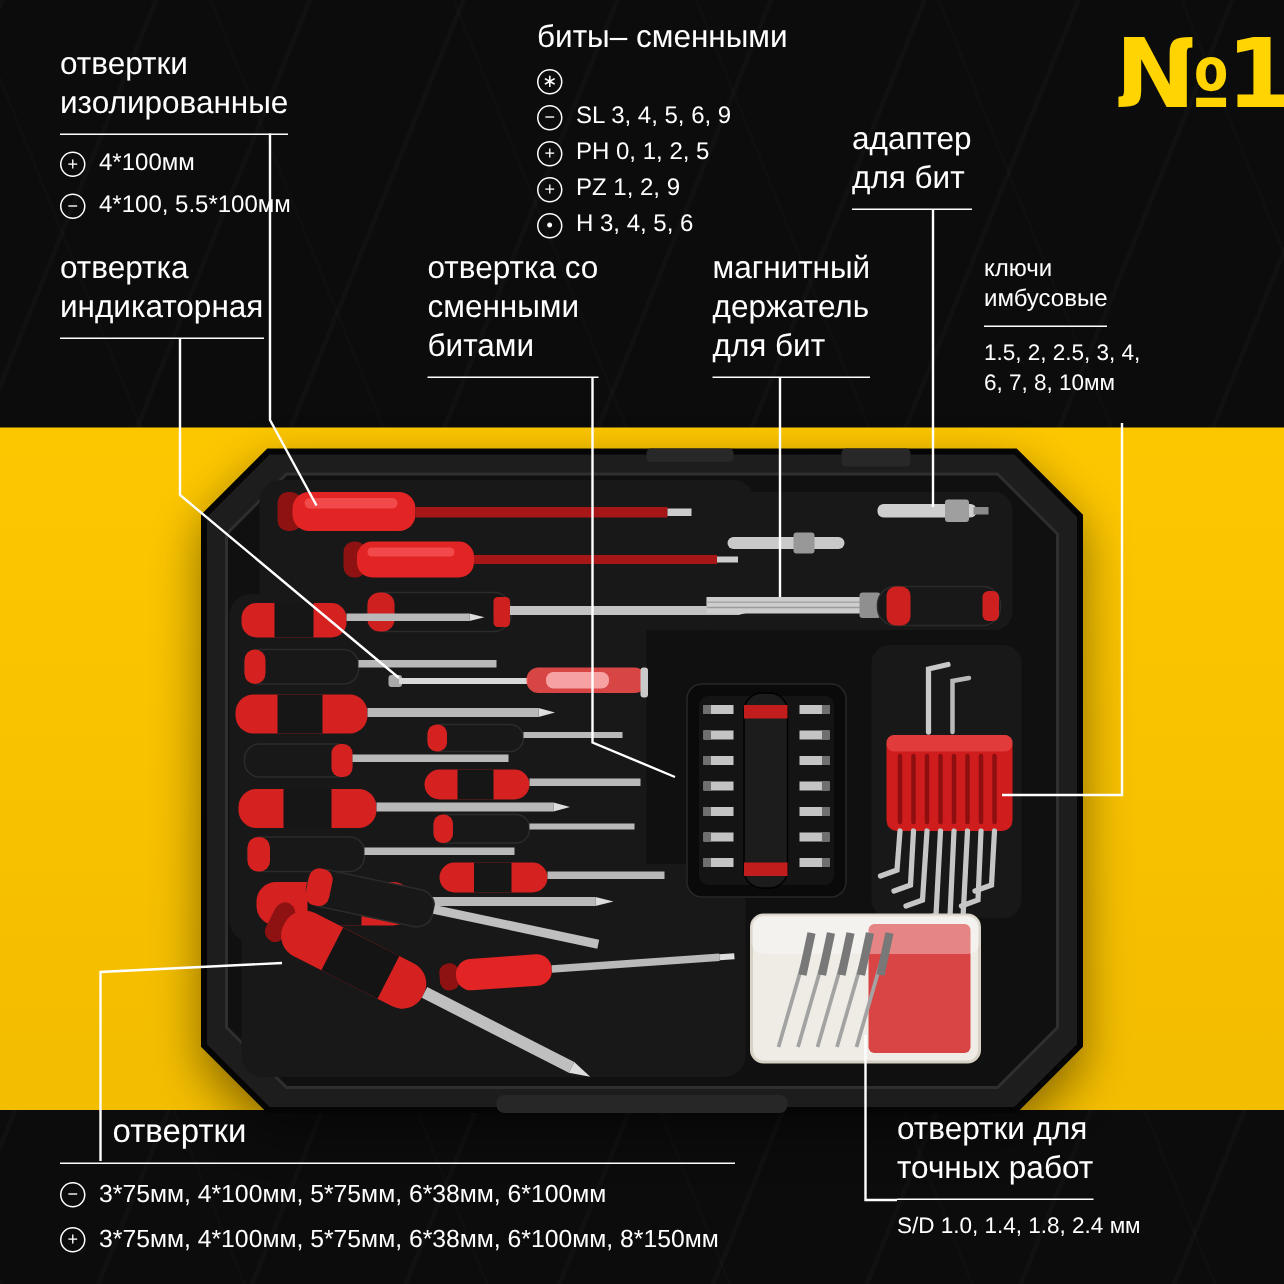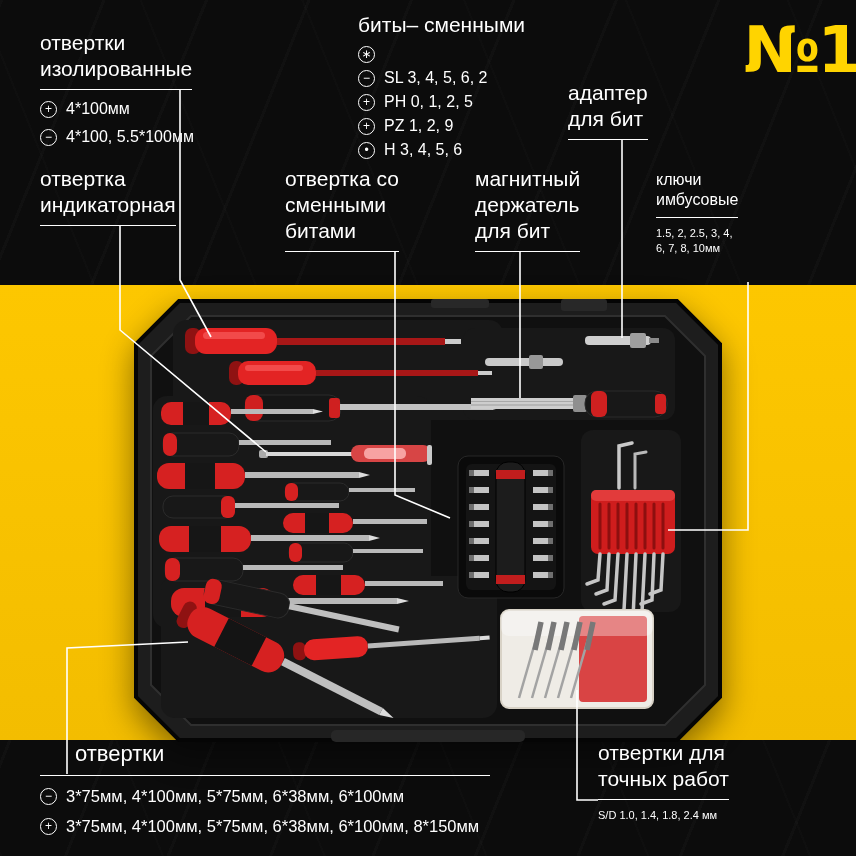--- a/index.html
+++ b/index.html
@@ -34,21 +34,21 @@
   .lbl-bits .spec-row { margin-top:6px; }
   .lbl-logo { right:42px; top:18px; font-family:"DejaVu Sans", sans-serif;
               font-size:64px; font-weight:bold; letter-spacing:-3px;
               color:var(--logo-yellow,#ffd400); line-height:1; }
   .lbl-adapter { left:568px; top:80px; }
   .lbl-indicator { left:40px; top:166px; }
   .lbl-interch { left:285px; top:166px; }
   .lbl-magnetic { left:475px; top:166px; }
   .lbl-hex { left:656px; top:170px; }
   .lbl-hex .title { font-size:16px; }
-  .sizes { font-size:11px; line-height:1.38; margin-top:8px; white-space:pre-line; }
+  .sizes { font-size:15px; line-height:1.38; margin-top:8px; white-space:pre-line; }
   .lbl-bottomleft { left:40px; top:740px; }
   .lbl-bottomleft .title { margin-left:35px; font-size:22px; }
   .rule { width:450px; border-bottom:1.6px solid #fff; margin-top:8px; }
   .lbl-bottomleft .spec-row { font-size:16.5px; margin-top:11px; }
   .lbl-bottomright { left:598px; top:740px; }
 </style>
 </head>
 <body>
 
 <div class="canvas">
@@ -287,21 +287,21 @@
     </div>
   </div>
 
   <div class="label lbl-bits">
     <div class="title">биты– сменными</div>
     <div class="spec-row">
       <span class="cicon">∗</span>
     </div>
     <div class="spec-row">
       <span class="cicon">−</span>
-      <span>SL 3, 4, 5, 6, 2</span>
+      <span>SL 3, 4, 5, 6, 9</span>
     </div>
     <div class="spec-row">
       <span class="cicon">+</span>
       <span>PH 0, 1, 2, 5</span>
     </div>
     <div class="spec-row">
       <span class="cicon">+</span>
       <span>PZ 1, 2, 9</span>
     </div>
     <div class="spec-row">

